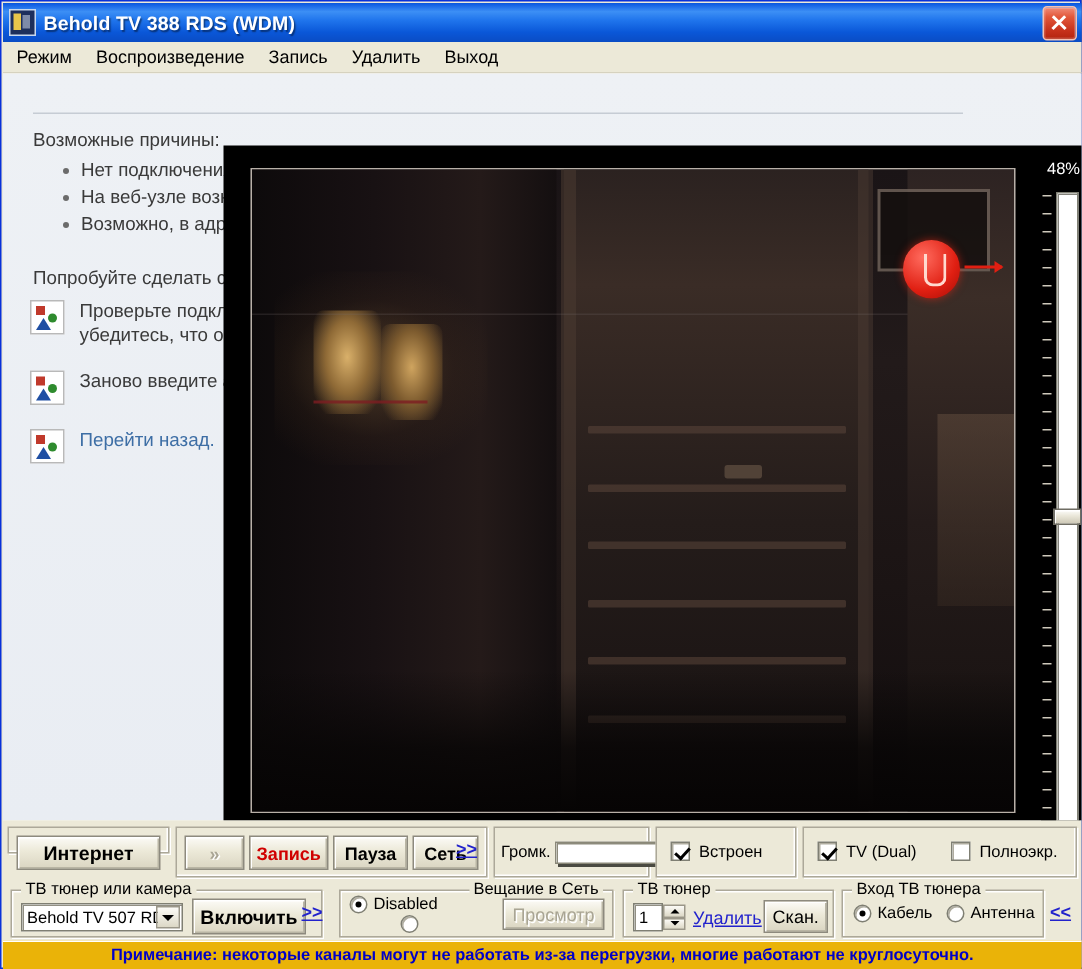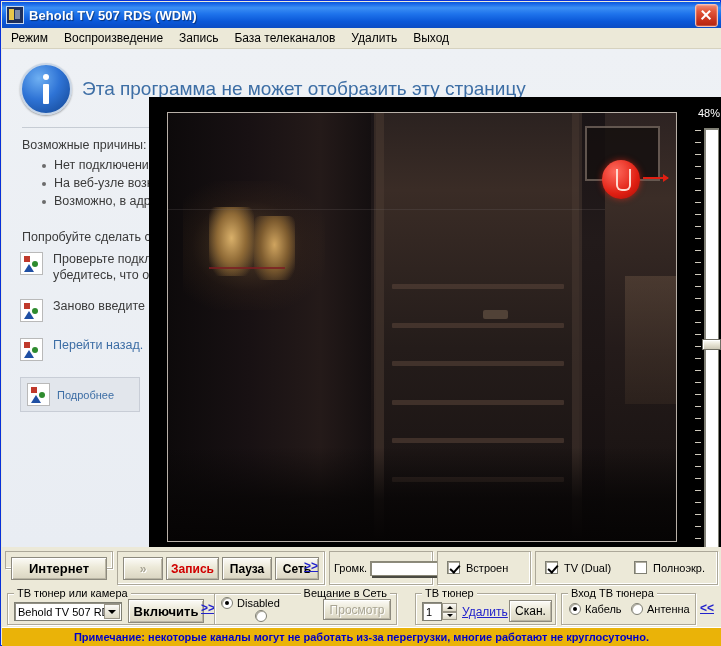--- a/index.html
+++ b/index.html
@@ -343,41 +343,36 @@
     font-size:11px;font-weight:bold;color:#0000c8;white-space:nowrap;
   }
 </style>
 </head>
 <body>
 
 <div class="app">
 
   <div class="titlebar">
     <div class="title-ico"></div>
-    <div class="title-text">Behold TV 507 RDS (WDM)</div>
+    <div class="title-text">Behold TV 388 RDS (WDM)</div>
     <div class="title-btns">
       <div class="btn-close"></div>
     </div>
   </div>
 
   <div class="menubar">
     <div class="menu-item">Режим</div>
     <div class="menu-item">Воспроизведение</div>
     <div class="menu-item">Запись</div>
-    <div class="menu-item">База телеканалов</div>
     <div class="menu-item">Удалить</div>
     <div class="menu-item">Выход</div>
   </div>
 
   <div class="client">
     <div class="iepage">
-      <div class="ie-head">
-        <div class="ie-info-icon"></div>
-        <div class="ie-title">Эта программа не может отобразить эту страницу</div>
-      </div>
       <div class="ie-rule"></div>
       <div class="ie-para">Возможные причины:</div>
       <ul class="ie-list">
         <li>Нет подключения к Интернету.</li>
         <li>На веб-узле возникли неполадки.</li>
         <li>Возможно, в адресе ошибка.</li>
       </ul>
       <div class="ie-try">Попробуйте сделать следующее:</div>
 
       <div class="ie-actions">
@@ -400,28 +395,20 @@
           </div>
           <div class="ie-action-text">Заново введите адрес.</div>
         </div>
         <div class="ie-action">
           <div class="brokenimg">
             <span class="sq"></span>
               <span class="ci"></span>
               <span class="tr"></span>
           </div>
           <div class="ie-action-text link">Перейти назад.</div>
-        </div>
-        <div class="ie-more">
-          <div class="brokenimg">
-            <span class="sq"></span>
-              <span class="ci"></span>
-              <span class="tr"></span>
-          </div>
-          <div class="ie-more-text">Подробнее</div>
         </div>
       </div>
     </div>
 
     <div class="videopanel">
       <div class="videoframe">
         <div class="vid">
           <div class="vlayer v-base"></div>
           <div class="vlayer v-leftwall"></div>
           <div class="vlayer v-door"></div>
@@ -538,21 +525,21 @@
     <div class="groupbox" style="left:5px;top:46px;width:208px;height:32px;">
       <div class="gb-title" style="left:6px;">ТВ тюнер или камера</div>
       <div class="combo" style="position:absolute;left:6px;top:8px;width:108px;height:19px;">
         <span class="cval">Behold TV 507 RD</span>
         <span class="carrow"></span>
       </div>
       <div class="xbtn bold" style="position:absolute;left:120px;top:5px;width:76px;height:24px;font-size:13px;">Включить</div>
     </div>
     <div class="lnk" style="position:absolute;left:199px;top:54px;">&gt;&gt;</div>
 
-    <div class="groupbox" style="left:212px;top:46px;width:183px;height:32px;">
+    <div class="groupbox" style="left:224px;top:46px;width:183px;height:32px;">
       <div class="gb-title" style="right:6px;">Вещание в Сеть</div>
       <div style="position:absolute;left:6px;top:3px;display:flex;align-items:center;gap:4px;">
         <span class="radio on"></span>
         <span class="lbl">Disabled</span>
       </div>
       <div style="position:absolute;left:6px;top:16px;display:flex;align-items:center;gap:4px;flex-direction:column;">
         <span class="radio"></span>
         <span class="lbl">Direct streaming</span>
       </div>
       <div class="xbtn dis" style="position:absolute;left:108px;top:5px;width:68px;height:21px;">Просмотр</div>

